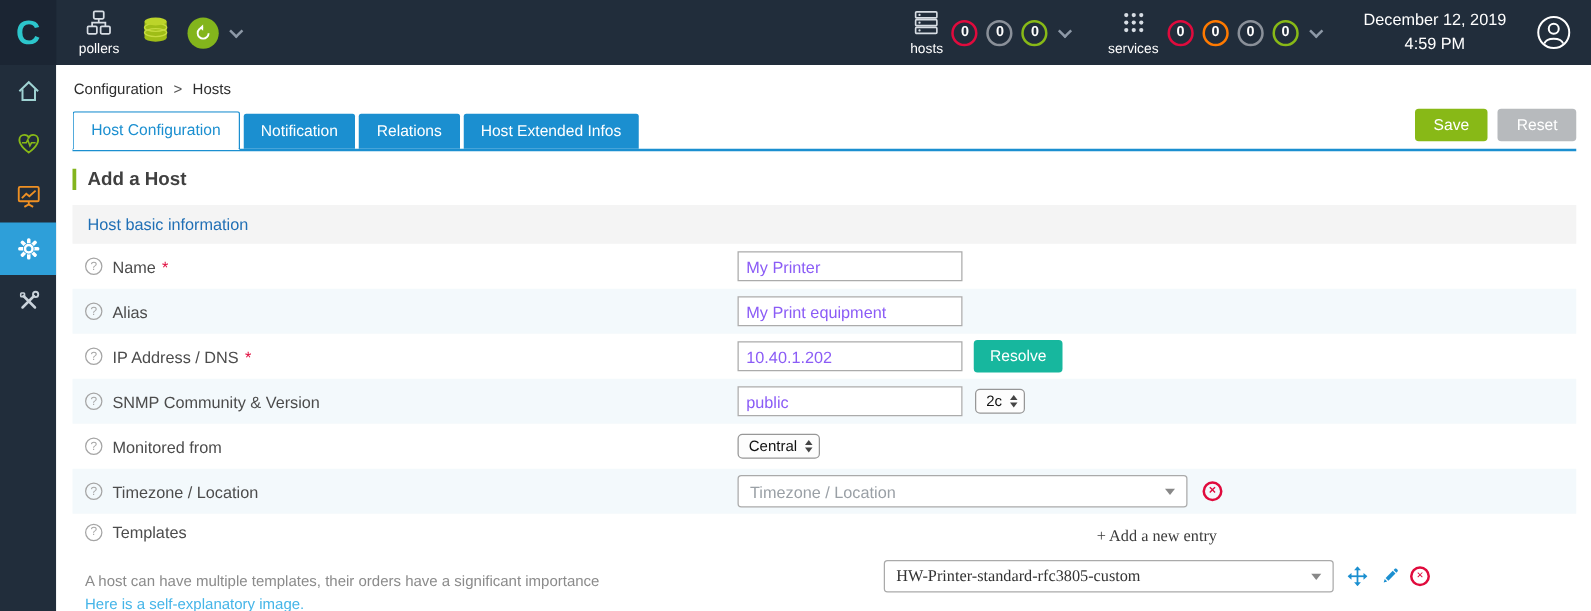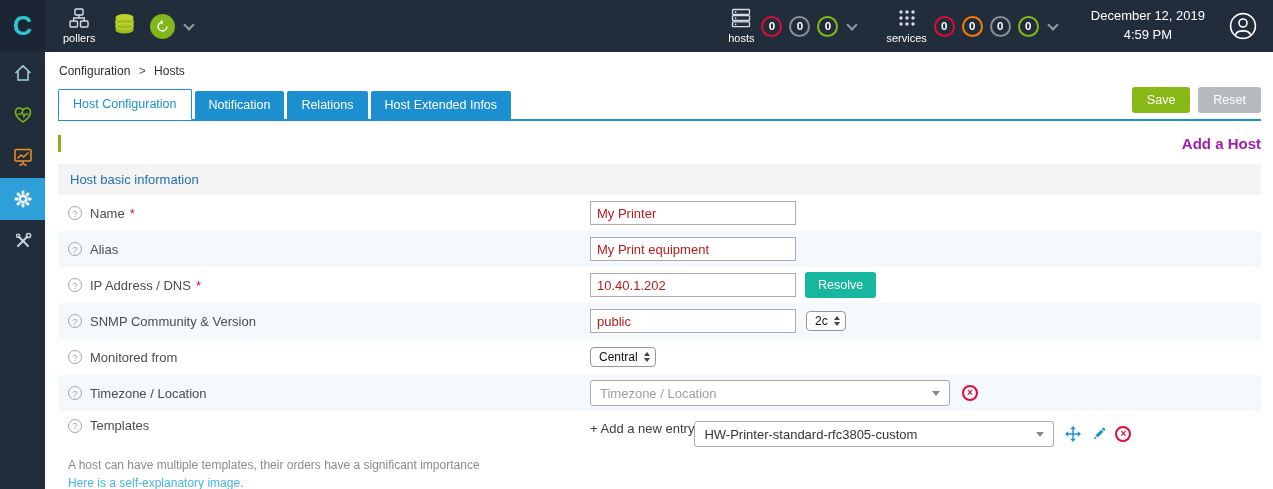--- a/index.html
+++ b/index.html
@@ -40,33 +40,33 @@
   .tab { background:#1b8fd0; color:#fff; font-size:12.5px; padding:7px 14px; margin-right:3px;
     border-radius:2px 2px 0 0; cursor:pointer; white-space:nowrap;}
   .tab.active { background:#fff; color:#1b8fd0; border:1px solid #1b8fd0; border-bottom:1px solid #fff;
     margin-bottom:-1px; padding:7px 14px 8px;}
   .btns { margin-left:auto; display:flex; gap:8px; margin-bottom:6px; }
   .btn { font-size:12.5px; color:#fff; padding:6px 15px; border-radius:3px; border:none; cursor:pointer;
     font-family:inherit;}
   .btn.save { background:#88b917; } .btn.reset { background:#b7babd; }
 
   
-  .ptitle { margin:14px 12px 11px 13px; color:#a21caf; font-size:15px; font-weight:bold;
-    border-left:3px solid #84b51e; padding-left:9px; line-height:1.15;text-align:right;}
+  .ptitle { margin:14px 12px 11px 13px; color:#404040; font-size:15px; font-weight:bold;
+    border-left:3px solid #84b51e; padding-left:9px; line-height:1.15;}
   .section { margin:12px 12px 0 13px; background:#f4f4f4; color:#1f6fb5; font-size:13px; padding:8px 12px;}
   .rows { margin:0 12px 0 13px; }
   .frow { display:flex; align-items:center; min-height:36px; font-size:13px; color:#4c4c4c; }
   .frow.alt { background:#f3f9fc; }
   .flabel { width:532px; display:flex; align-items:center; gap:8px; padding-left:10px; flex:none;}
   .fctrl { flex:1; display:flex; align-items:center; }
   .help { width:14px; height:14px; border:1px solid #a5a5a5; border-radius:50%; color:#a5a5a5;
     font-size:9.5px; display:flex; align-items:center; justify-content:center; flex:none; cursor:pointer;}
   .req { color:#e00b3d; margin-left:-3px;}
-  input.txt { width:206px; height:24px; border:1px solid #ababab; padding:3px 6px; font-size:13px;
-    font-family:inherit; color:#b91c1c; background:#fff;}
+  input.txt { width:180px; height:24px; border:1px solid #ababab; padding:3px 6px; font-size:13px;
+    font-family:inherit; color:#8b5cf6; background:#fff;}
   .btn-resolve { margin-left:9px; background:#17b79e; color:#fff; border:none; border-radius:3px;
     padding:6px 13px; font-size:12.5px; cursor:pointer; font-family:inherit;}
   .mini-select { display:inline-flex; align-items:center; gap:6px; border:1px solid #979797;
     border-radius:4px; background:#fdfdfd; padding:3px 5px 3px 8px; font-size:12px; color:#111;
     cursor:pointer; margin-left:10px; height:20px;}
   .mini-select.first { margin-left:0; }
   .spin { display:flex; flex-direction:column; gap:2px; }
   .spin i { width:0; height:0; border-left:3.5px solid transparent; border-right:3.5px solid transparent; display:block;}
   .spin .up { border-bottom:4px solid #444; }
   .spin .down { border-top:4px solid #444; }
@@ -77,21 +77,21 @@
   .s2-arrow { width:0; height:0; border-left:4px solid transparent; border-right:4px solid transparent;
     border-top:5px solid #888; flex:none;}
   .icon-del { width:16px; height:16px; border:2px solid #e00b3d; border-radius:50%; color:#e00b3d;
     font-size:10px; font-weight:bold; display:flex; align-items:center; justify-content:center;
     margin-left:12px; cursor:pointer; line-height:1; flex:none;}
   .frow.tall { align-items:flex-start; padding:7px 0 10px; }
   .flabel.block { flex-direction:column; align-items:flex-start; gap:0; }
   .lbl-line { display:flex; gap:8px; align-items:center; }
   .tmpl-help { margin-top:25px; font-size:12px; color:#8b8b8b; }
   .tmpl-link { font-size:12px; color:#45b5e8; margin-top:4px; cursor:pointer; }
-  .fctrl.block { align-items:flex-end; }
+  .fctrl.block { flex-direction:column; align-items:center;font-family:Liberation Serif, serif; }
   .add-entry { font-size:13px; color:#3c3c3c; cursor:pointer; margin:3px 0 11px; }
   .tmpl-row { display:flex; align-items:center; }
   .ic-btn { margin-left:11px; cursor:pointer; display:flex; flex:none;}
 </style>
 </head>
 <body>
 
 <div class="topbar">
   <div class="logo">C</div>
 

